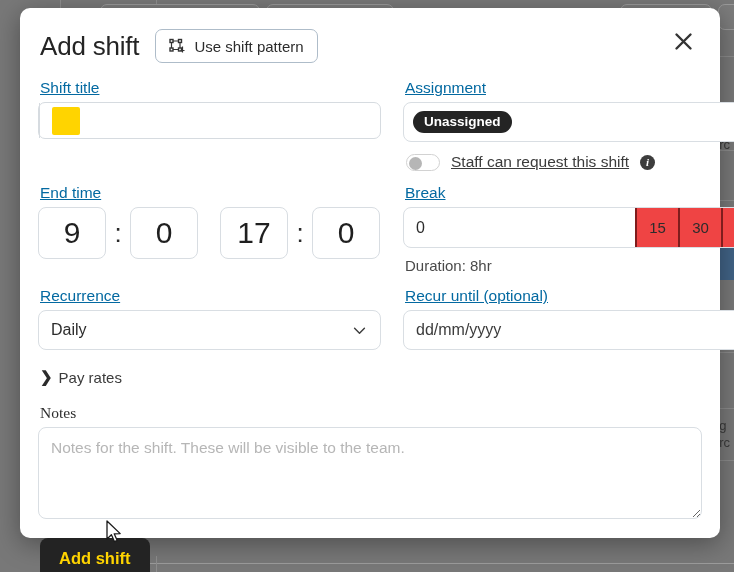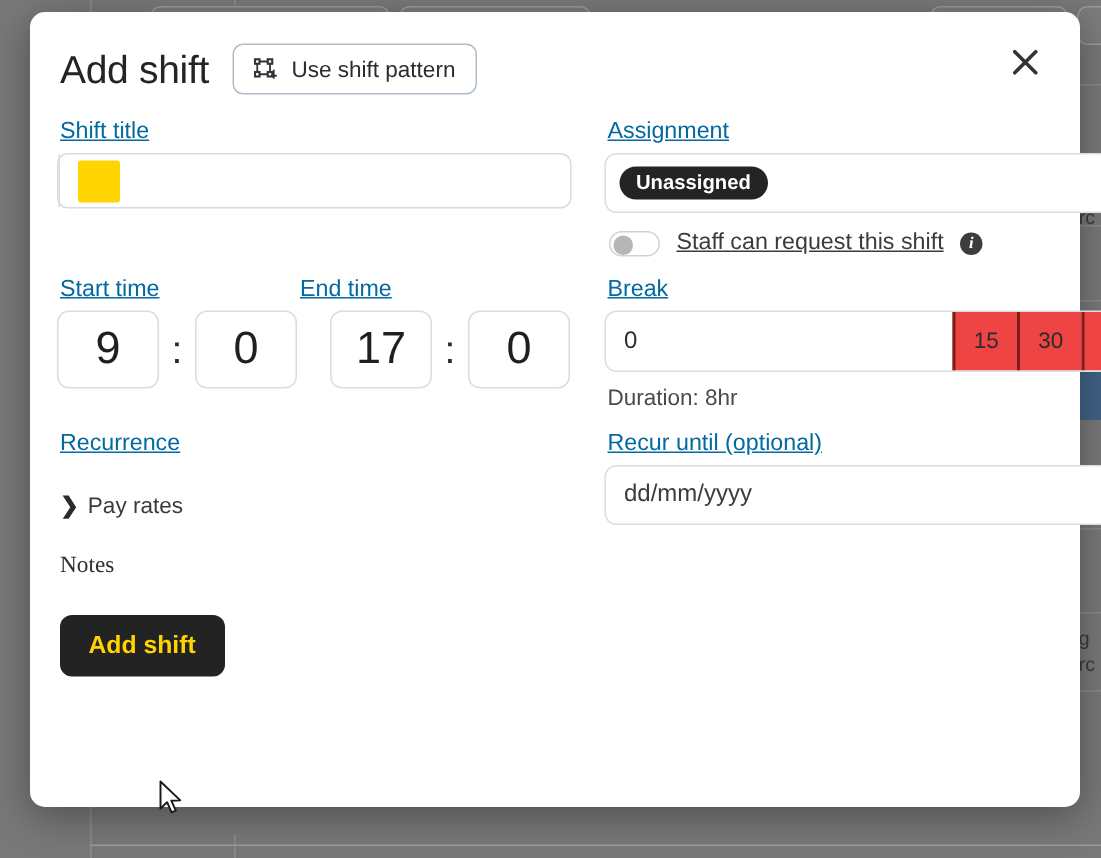--- a/index.html
+++ b/index.html
@@ -265,21 +265,20 @@
         <div class="toggle">
           <div class="knob"></div>
         </div>
         <span class="toggle-label">Staff can request this shift</span>
         <span class="info-dot">i</span>
       </div>
     </div>
 
     <div>
       <div style="display:flex;">
-        <label class="lbl" style="width:158px;">Start time</label>
         <label class="lbl">End time</label>
       </div>
       <div class="times">
         <div class="timebox">
           <input value="9" style="">
         </div>
         <span class="colon">:</span>
         <div class="timebox">
           <input value="0" style="">
         </div>
@@ -304,37 +303,46 @@
 
       </div>
       <div class="meta-row">
         <span>Duration: 8hr</span>
 
       </div>
     </div>
 
     <div>
       <label class="lbl">Recurrence</label>
+      <div class="sel-box">
+        <span>Daily</span>
+        <span class="chev">
+          <svg width="17" height="17" viewBox="0 0 19 19" fill="none" stroke="#3d3d3d" stroke-width="1.6" stroke-linecap="round" stroke-linejoin="round">
+            <path d="M4 7l5.5 5.5L15 7"></path>
+          </svg>
+        </span>
+      </div>
       <div class="payrates">
         <span class="ar">❯</span>
         <span>Pay rates</span>
       </div>
     </div>
 
     <div>
       <label class="lbl">Recur until (optional)</label>
       <div class="date-box">
         <span>dd/mm/yyyy</span>
 
       </div>
     </div>
 
   </div>
 
   <label class="notes-label">Notes</label>
+  <textarea class="notes" placeholder="Notes for the shift. These will be visible to the team." style=""></textarea>
 
   <button class="submit-btn" style="background: rgb(35, 35, 35); color: rgb(255, 212, 0);">Add shift</button>
 </div>
 
 <div id="cursor">
   <svg width="18" height="26" viewBox="0 0 18 26">
     <path d="M1,1 L1,19 L5.4,14.8 L8.4,21.6 L11.2,20.4 L8.2,13.8 L14.2,13.6 Z" fill="#ffffff" stroke="#1a1a1a" stroke-width="1.3" stroke-linejoin="round"></path>
   </svg>
 </div>
 

